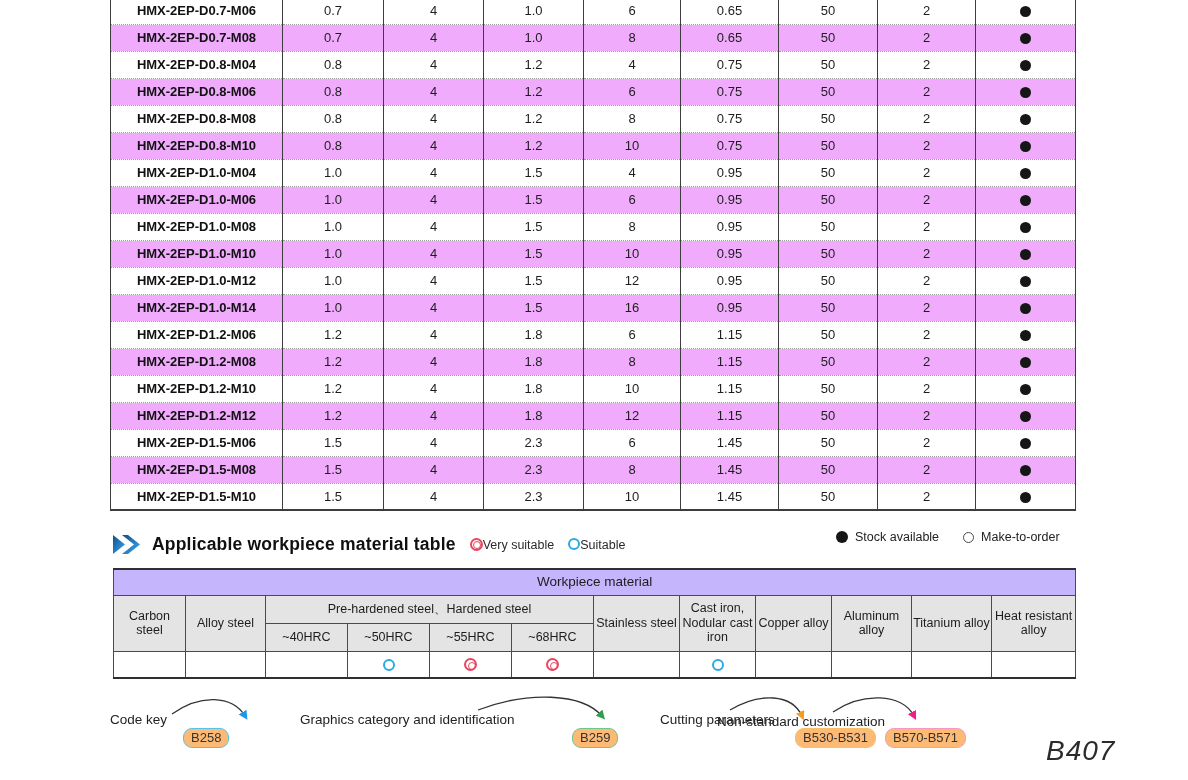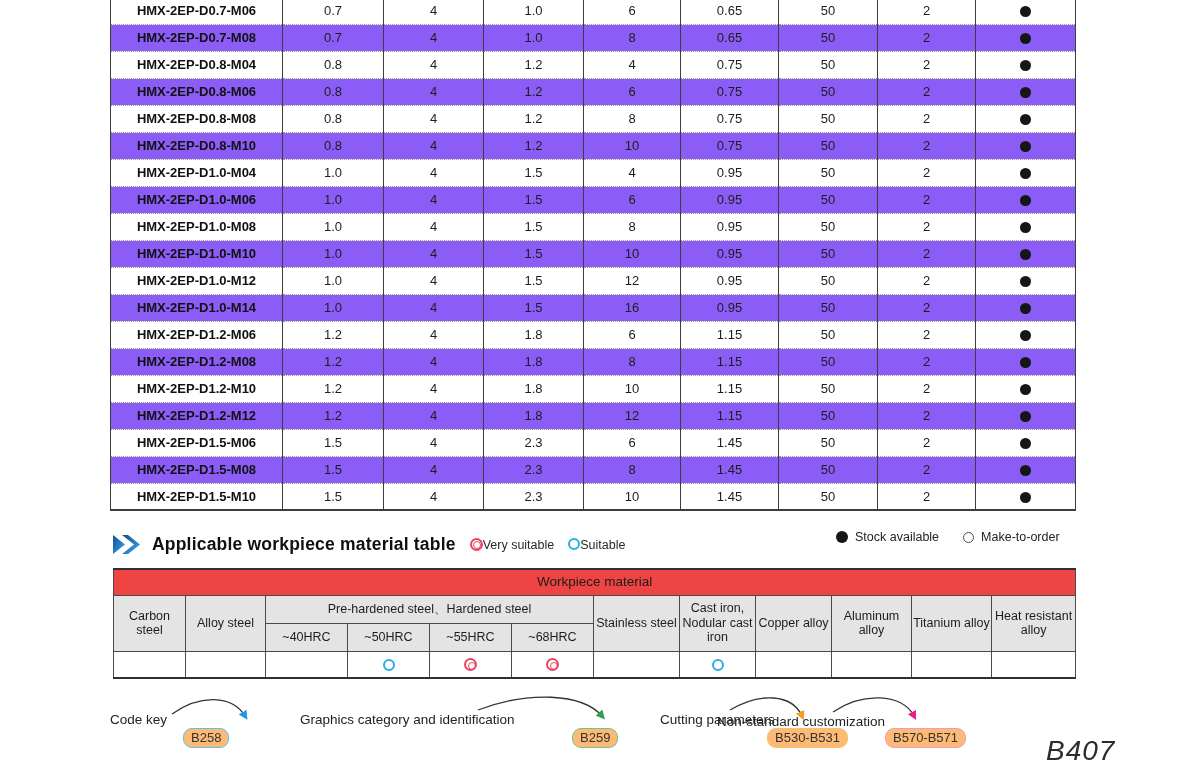--- a/index.html
+++ b/index.html
@@ -14,21 +14,21 @@
     border-bottom: 2px solid #3d3d3d;
   }
   .spec-table td {
     border-left: 1px solid #3d3d3d;
     border-top: 1px dotted #9a9a9a;
     height: 27px; text-align: center; vertical-align: middle;
     font-size: 13px; color: #1d1d1d; overflow: hidden; white-space: nowrap;
   }
   .spec-table td:first-child { border-left: none; }
   .spec-table tr:first-child td { border-top: none; }
-  .spec-table tr.alt { background: #8b5cf6; }
+  .spec-table tr.alt { background: #f0abfc; }
   .spec-table td.model { font-weight: bold; font-size: 13px; color: #111; }
   .stock-dot { display:inline-block; width: 11px; height: 11px; border-radius: 50%; background: #161616; vertical-align: middle; }
 
   
   .stock-legend { position: absolute; left: 836px; top: 530px; display: flex; align-items: center; gap: 7px; font-size: 12.5px; color: #222; }
   .stock-legend .gap { width: 10px; }
   .dot-filled { display:inline-block; width: 12px; height: 12px; border-radius: 50%; background: #161616; }
   .ring-open { display:inline-block; width: 11px; height: 11px; border-radius: 50%; border: 1.5px solid #4a4a4a; background:#fff; }
 
   
@@ -43,39 +43,39 @@
   
   .material-table {
     position: absolute; left: 113px; top: 568px;
     border-collapse: collapse; table-layout: fixed; width: 962px;
     border: 1px solid #3d3d3d; border-top: 2px solid #2f2f2f; border-bottom: 2px solid #2f2f2f;
   }
   .material-table td {
     border: 1px solid #4a4a4a; text-align: center; vertical-align: middle;
     font-size: 12.5px; line-height: 1.15; color: #1d1d1d; padding: 2px 1px;
   }
-  .mt-title-row td { background: #ef4444; height: 26px; font-size: 13.5px; }
+  .mt-title-row td { background: #c4b5fd; height: 26px; font-size: 13.5px; }
   .mt-head td { background: #e4e4e4; height: 28px; }
   .mt-data td { background: #fff; height: 27px; }
   .mt-data .sym-very, .mt-data .sym-suit { vertical-align: middle; }
 
   
   .refs { position: absolute; left: 0; top: 690px; width: 1188px; height: 90px; }
   .arrows-overlay { position: absolute; left: 0; top: 0; width: 1188px; height: 90px; }
   .ref-label { position: absolute; font-size: 13.5px; color: #222; white-space: nowrap; }
   .ref-badge {
     position: absolute; font-size: 13px; color: #333; white-space: nowrap;
     border: 1.5px solid #999; border-radius: 9px; padding: 1px 7px 2px 7px; background: #fdba74;
   }
   #ref-label-0 { left: 110px; top: 22px; }
   #ref-badge-0 { left: 183px; top: 38px; }
   #ref-label-1 { left: 300px; top: 22px; }
   #ref-badge-1 { left: 572px; top: 38px; }
   #ref-label-2 { left: 660px; top: 22px; }
-  #ref-badge-2 { left: 767px; top: 38px; }
+  #ref-badge-2 { left: 795px; top: 38px; }
   #ref-label-3 { left: 717px; top: 24px; }
   #ref-badge-3 { left: 850px; top: 38px; }
 
   .page-number { position: absolute; left: 1046px; top: 735px; font-style: italic; color: #2c2c2c; font-size: 28px; letter-spacing: 1px; }
 </style>
 </head>
 <body>
 
 <table class="spec-table">
   <colgroup>

